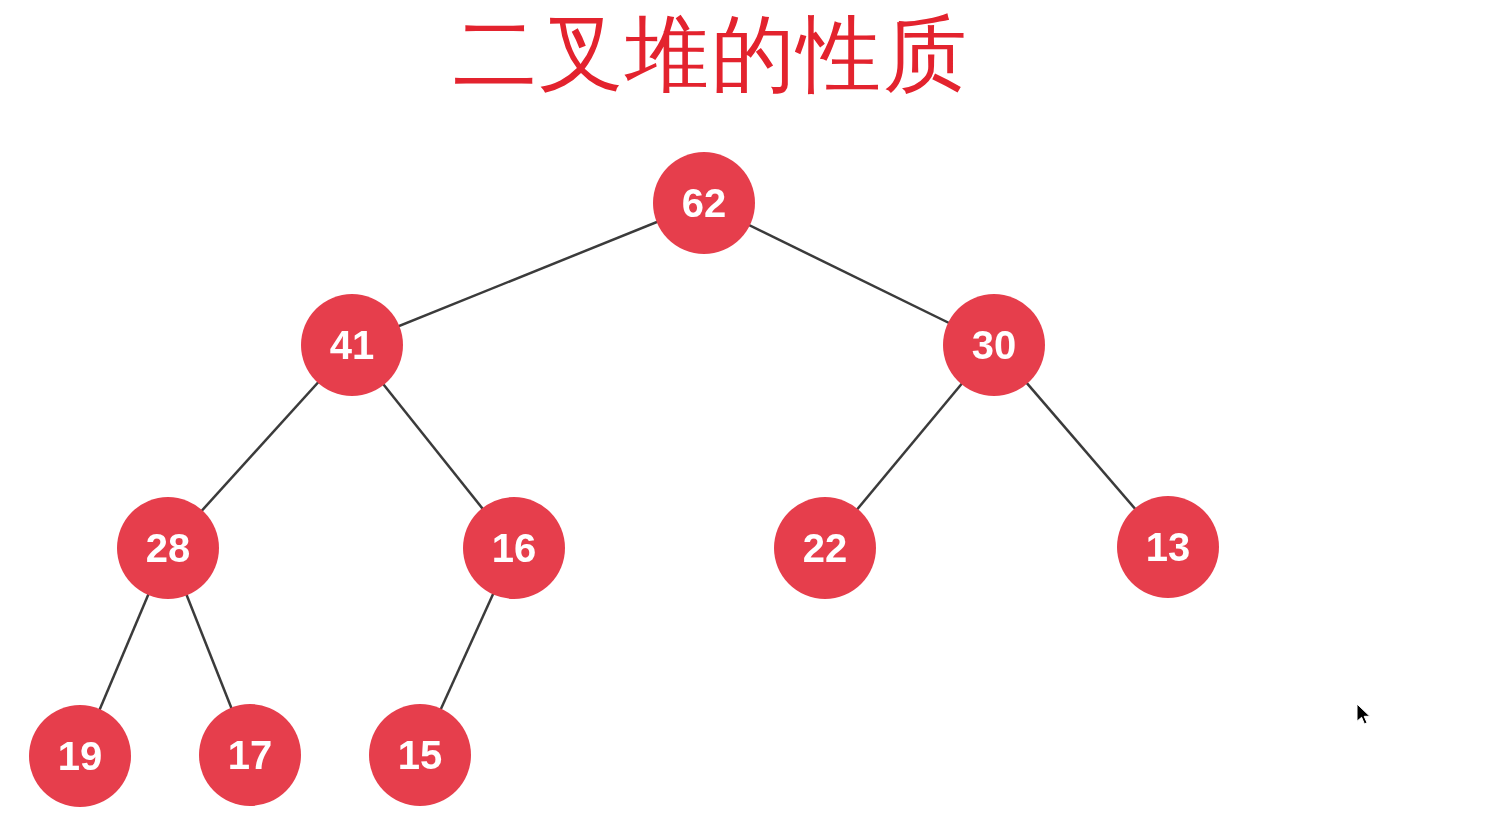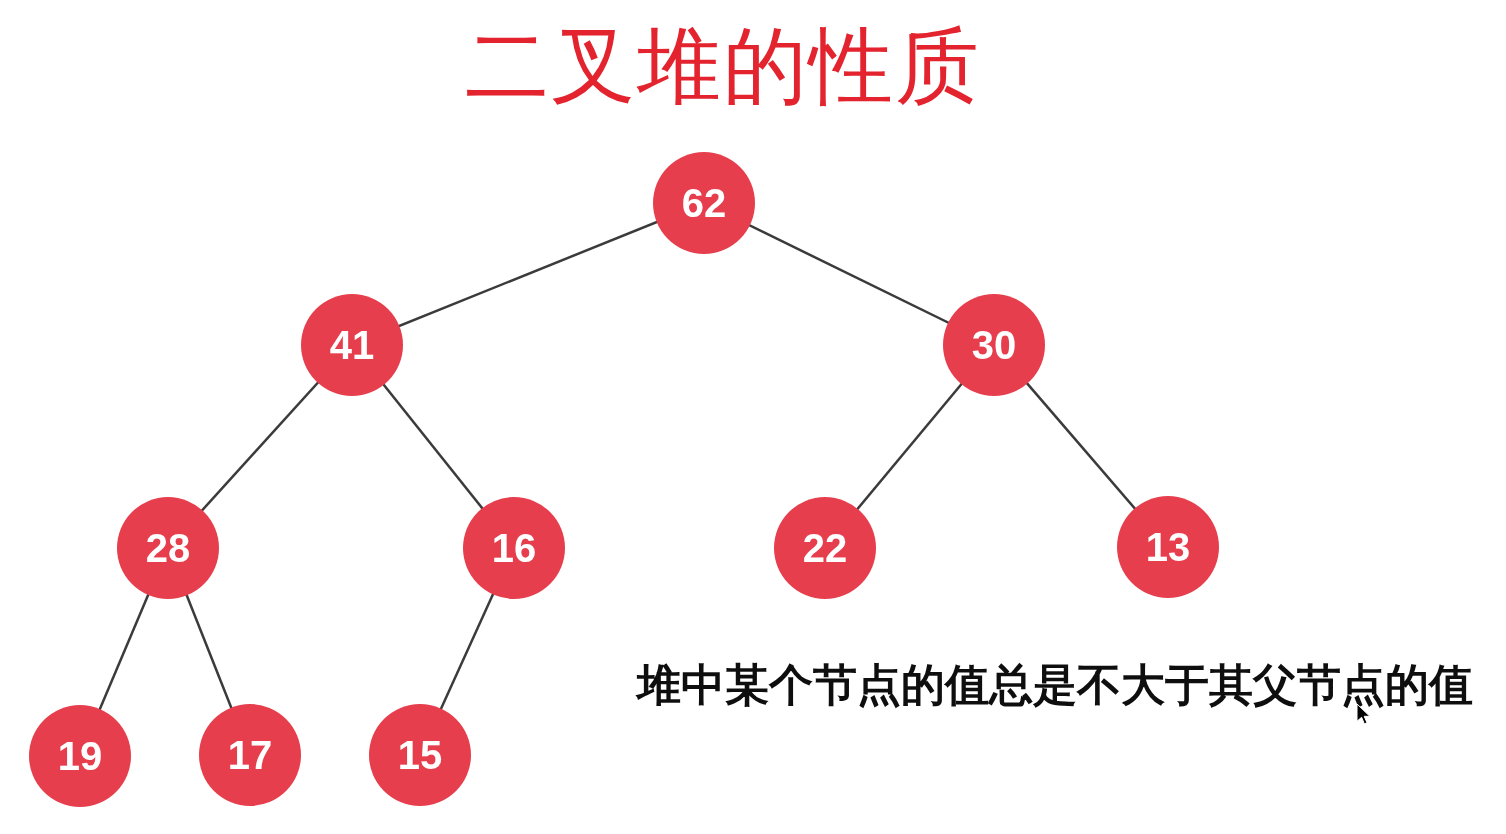--- a/index.html
+++ b/index.html
@@ -14,21 +14,21 @@
   .slide {
     position: relative;
     width: 1506px;
     height: 834px;
     background: #ffffff;
   }
   .title {
     position: absolute;
     left: 453px;
     top: 10px;
-    margin: 12px;
+    margin: 0;
     font-size: 84px;
     line-height: 1.05;
     font-weight: 500;
     letter-spacing: 2px;
     white-space: nowrap;
   }
   .tree {
     position: absolute;
     left: 0;
     top: 0;
@@ -84,19 +84,18 @@
       <circle cx="1168" cy="547" r="51" fill="#e63e4c"></circle>
       <text x="1168" y="547" fill="#ffffff" font-size="40" font-weight="bold" text-anchor="middle" dominant-baseline="central">13</text>
       <circle cx="80" cy="756" r="51" fill="#e63e4c"></circle>
       <text x="80" y="756" fill="#ffffff" font-size="40" font-weight="bold" text-anchor="middle" dominant-baseline="central">19</text>
       <circle cx="250" cy="755" r="51" fill="#e63e4c"></circle>
       <text x="250" y="755" fill="#ffffff" font-size="40" font-weight="bold" text-anchor="middle" dominant-baseline="central">17</text>
       <circle cx="420" cy="755" r="51" fill="#e63e4c"></circle>
       <text x="420" y="755" fill="#ffffff" font-size="40" font-weight="bold" text-anchor="middle" dominant-baseline="central">15</text>
     </svg>
 
-  <div class="annotation" style="color: rgb(14, 14, 14);">堆中某个节点的值总是不大于其父节点的值</div>
 
   <svg class="cursor" viewBox="0 0 15 23" xmlns="http://www.w3.org/2000/svg" style="left: 1356px; top: 703px;">
     <polygon points="1,1 1,18.2 5.6,14.3 8.4,20.9 11,19.8 8.2,13.3 13.8,13.3" fill="#000000" stroke="#ffffff" stroke-width="1"></polygon>
   </svg>
 
 </div>
 
 </body></html>

